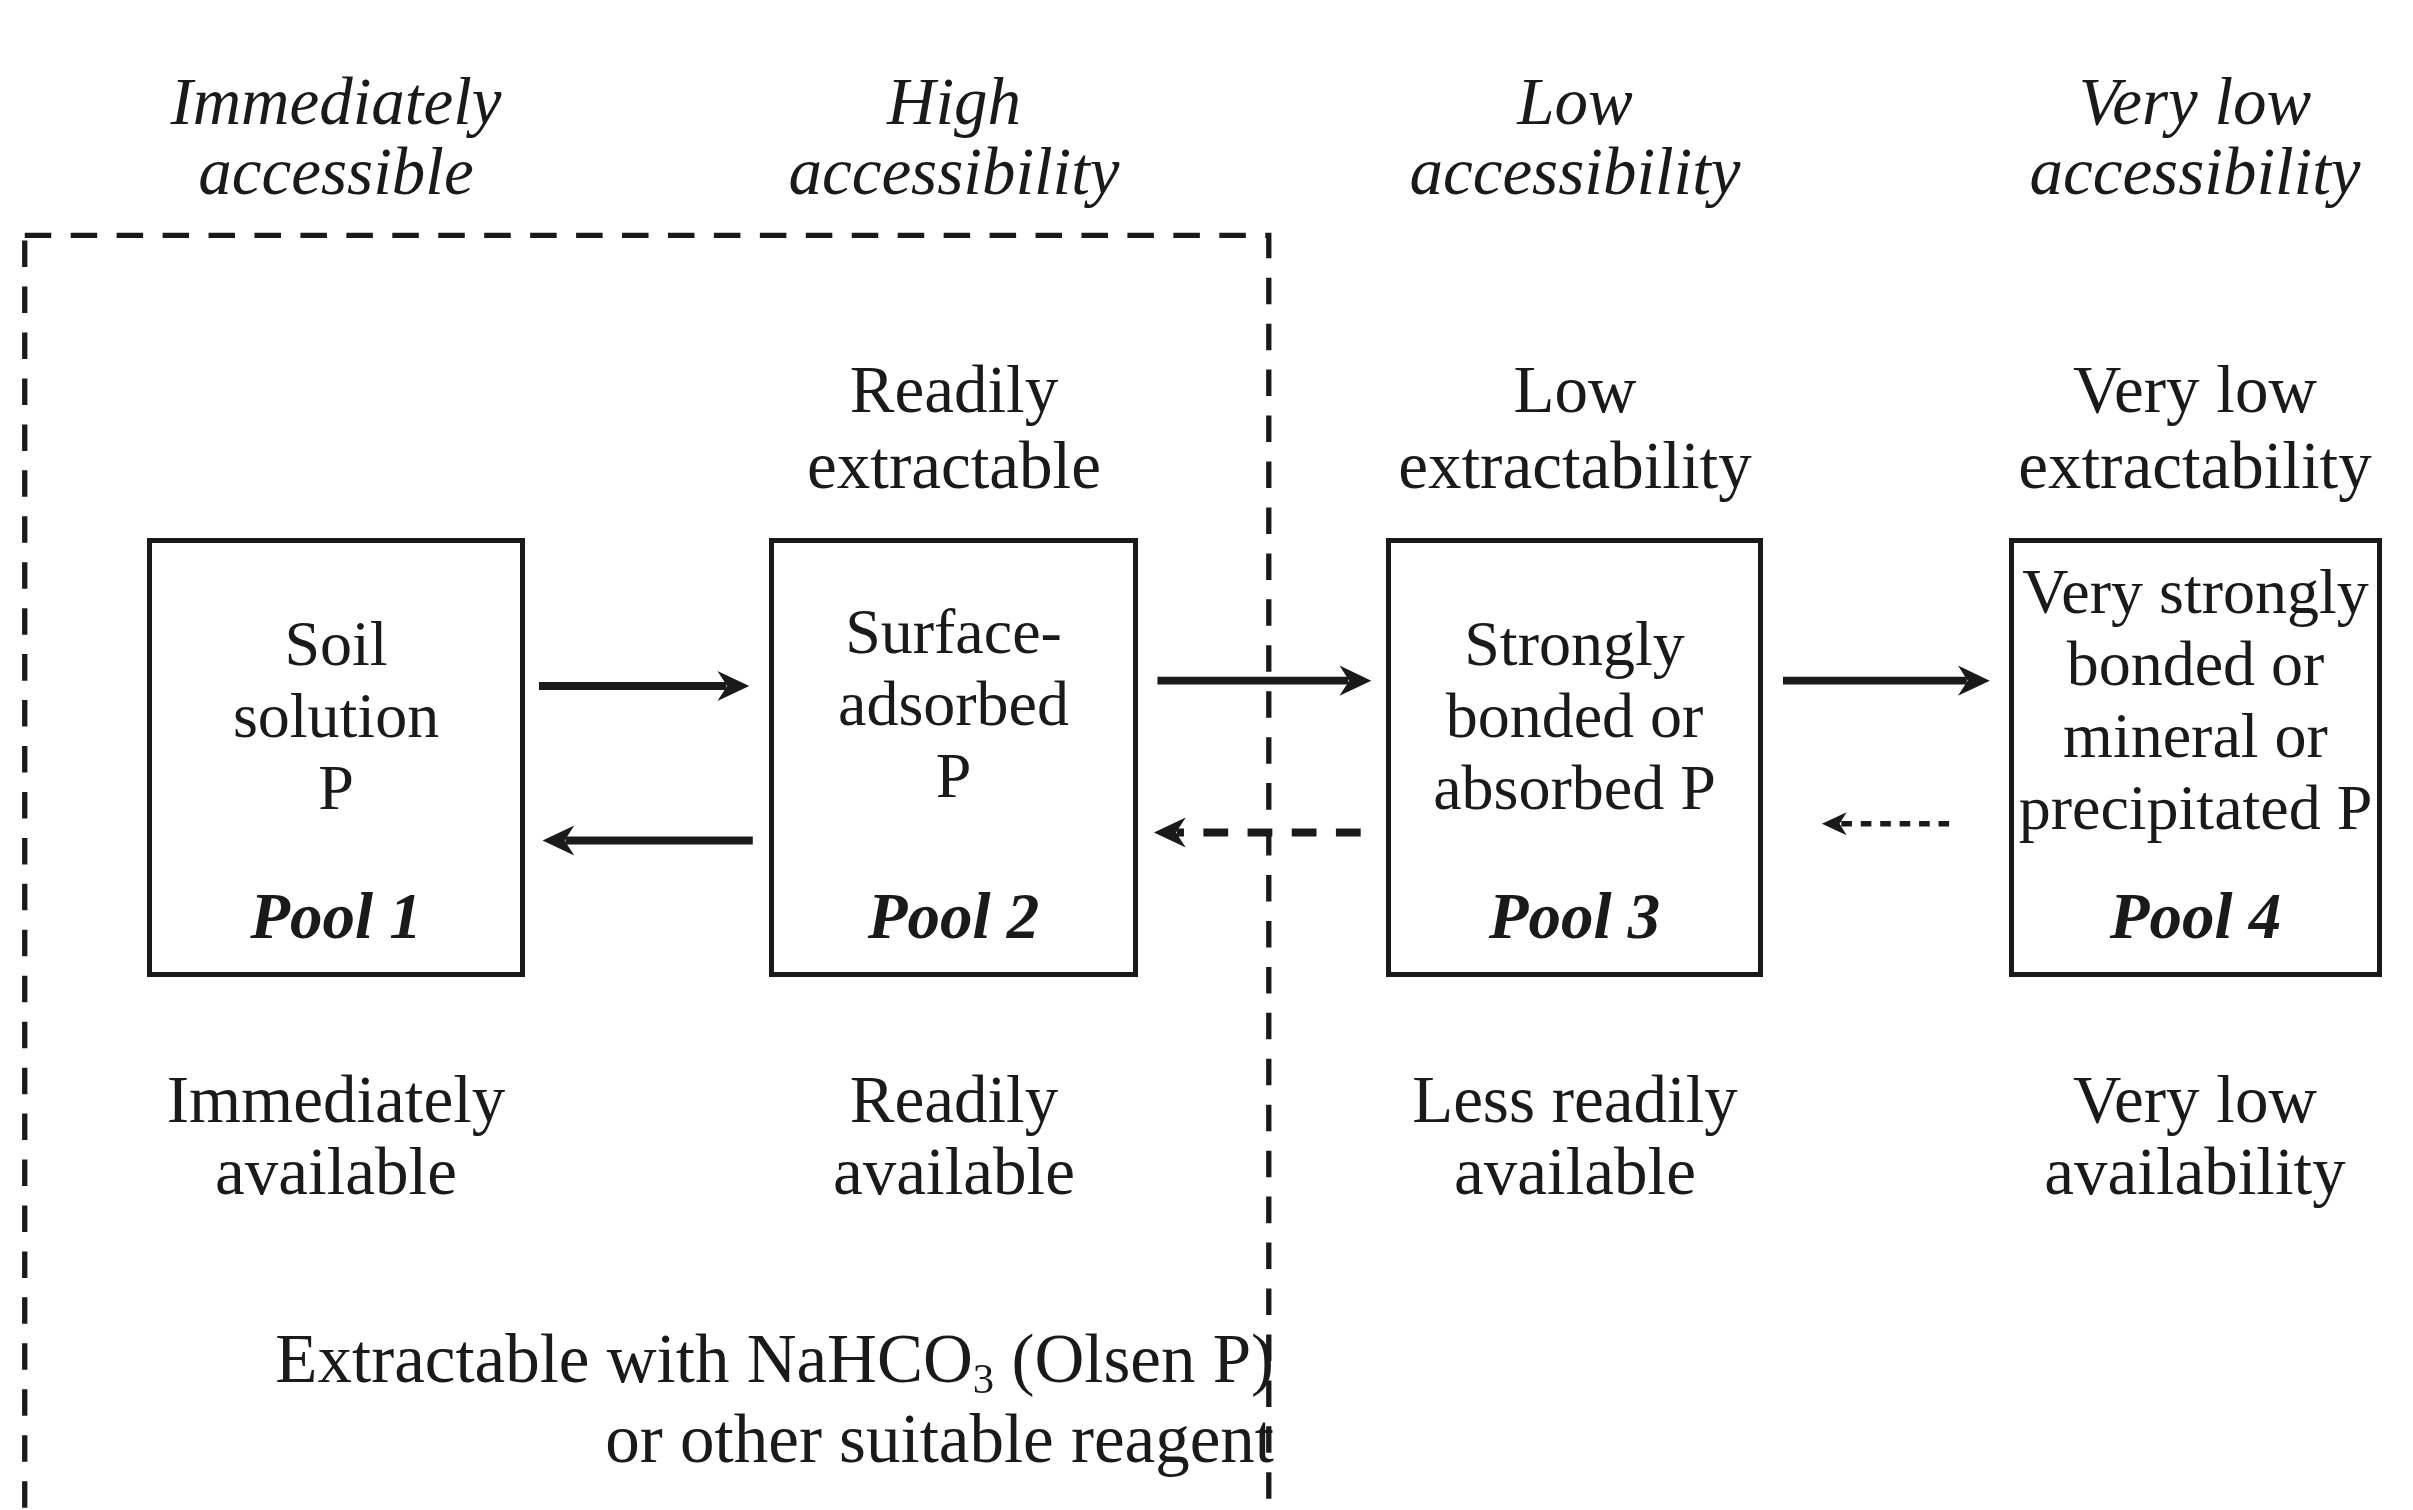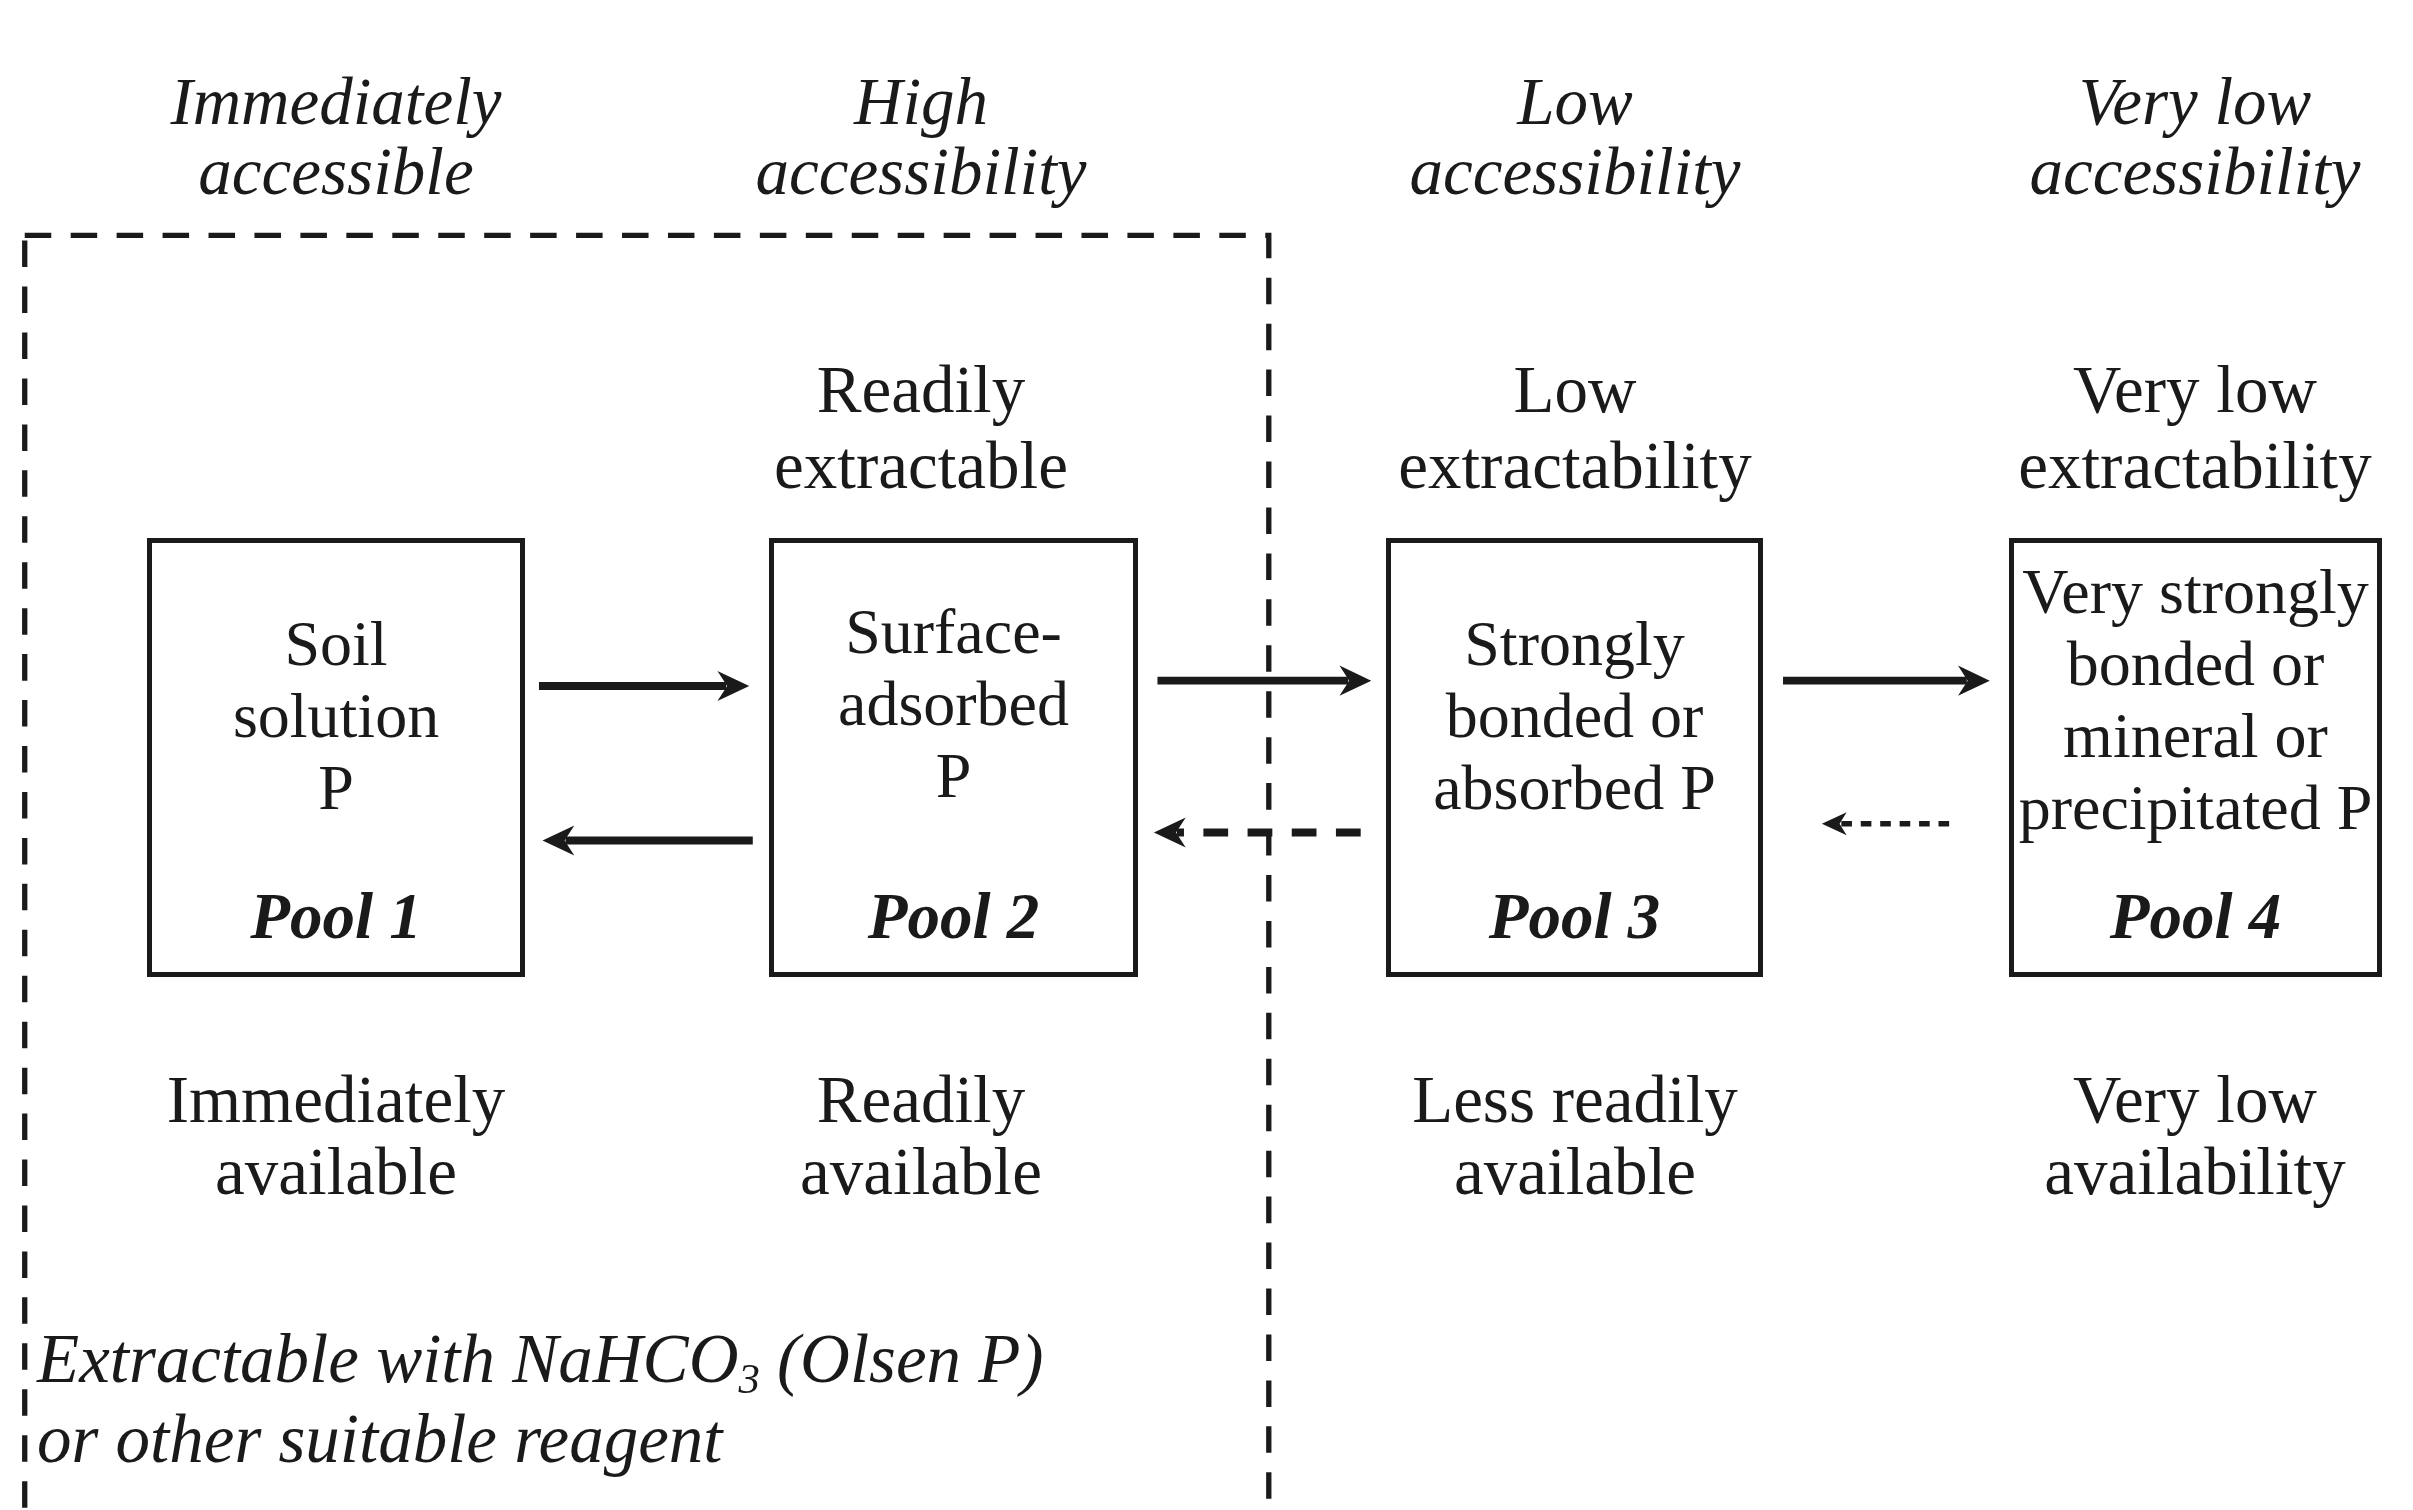--- a/index.html
+++ b/index.html
@@ -41,21 +41,21 @@
     font-size: 67px;
     line-height: 1.13;
   }
   .col-avail {
     top: 1015px;
     width: 566px;
     font-size: 67px;
     line-height: 1.08;
   }
   .hc1 { left: 53px; }
-  .hc2 { left: 638px; }
+  .hc2 { left: 671px; }
   .hc3 { left: 1292px; }
   .hc4 { left: 1912px; }
   .pool-box {
     position: absolute;
     top: 490px;
     height: 439px;
     box-sizing: border-box;
     border: 5.3px solid #1a1a1a;
     background: #ffffff;
     display: flex;
@@ -84,24 +84,23 @@
     font-size: 65px;
     line-height: 1;
     padding-bottom: 23px;
     font-weight: bold;
   }
   .extract-note {
     position: absolute;
     left: 37px;
     top: 1271px;
     width: 1237px;
-    text-align: left;
+    text-align: right;
     font-size: 69px;
     line-height: 1.16;
-    font-style: italic;
   }
   .extract-note sub {
     font-size: 0.62em;
     line-height: 0;
     vertical-align: -0.25em;
   }
   svg { display: block; }
 </style>
 </head>
 <body>

